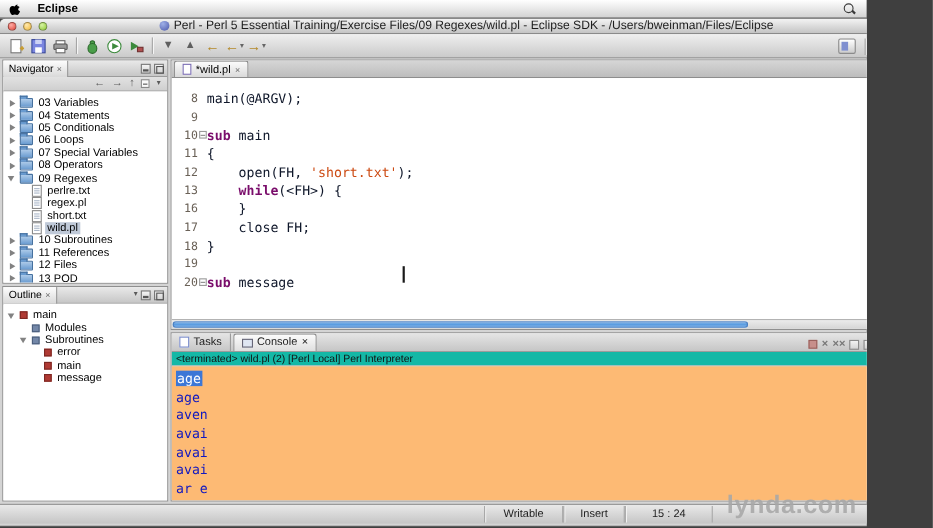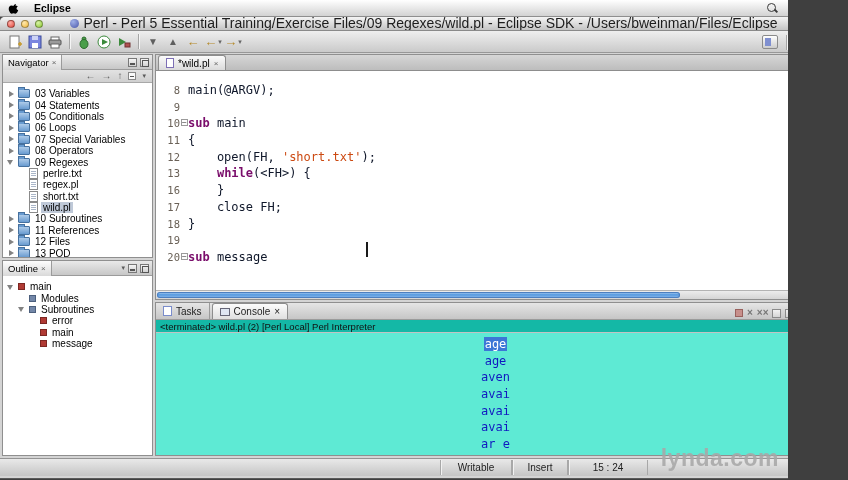--- a/index.html
+++ b/index.html
@@ -16,21 +16,21 @@
   .spotlight::before{content:"";position:absolute;left:1px;top:1px;width:7px;height:7px;border:1.6px solid #3a3a3a;border-radius:50%;}
   .spotlight::after{content:"";position:absolute;left:8px;top:8px;width:4px;height:1.8px;background:#3a3a3a;transform:rotate(45deg);}
 
   
   .window{position:absolute;top:17px;left:0;width:848px;height:461px;background:#d4d4d4;border-radius:5px 5px 0 0;box-shadow:0 0 0 1px #5a5a5a;}
   .titlebar{height:14px;background:linear-gradient(#f4f4f4,#c4c4c4);border-bottom:1px solid #8a8a8a;border-radius:5px 5px 0 0;position:relative;}
   .tl{position:absolute;top:3px;width:8px;height:8px;border-radius:50%;border:0.5px solid rgba(0,0,0,.35);}
   .tl.red{left:7px;background:radial-gradient(circle at 35% 30%,#ffada5,#e0473c);}
   .tl.yellow{left:21px;background:radial-gradient(circle at 35% 30%,#ffe9b0,#f2ba3a);}
   .tl.green{left:35px;background:radial-gradient(circle at 35% 30%,#d8f3a6,#8fcb34);}
-  .title{display:flex;justify-content:center;align-items:center;gap:4px;font-size:14px;line-height:13px;color:#1d1d1d;white-space:nowrap;overflow:hidden;}
+  .title{display:flex;justify-content:center;align-items:center;gap:4px;font-size:11px;line-height:13px;color:#1d1d1d;white-space:nowrap;overflow:hidden;}
   .winicon{width:9px;height:9px;border-radius:50%;background:radial-gradient(circle at 35% 30%,#9fb0e8,#4a56a8);flex:0 0 auto;}
 
   
   .toolbar{height:22px;background:linear-gradient(#efefef,#cacaca);border-bottom:1px solid #979797;display:flex;align-items:center;padding:0 5px;position:relative;}
   .tbico{width:20px;height:19px;display:flex;align-items:center;justify-content:center;position:relative;}
   .tsep{width:1px;height:15px;background:#a5a5a5;box-shadow:1px 0 0 #f5f5f5;margin:0 4px;}
   .goldarrow{color:#b58a2a;font-size:13px;font-weight:bold;line-height:19px;}
   .smalltri{color:#666;font-size:7px;margin-left:1px;}
   .grayarrow{color:#5f5f5f;font-size:10px;font-weight:bold;}
   .perspwrap{position:absolute;right:5px;top:2px;display:flex;align-items:center;gap:4px;height:18px;}
@@ -112,21 +112,21 @@
   .contabrow{height:17px;background:linear-gradient(#e5e5e5,#c6c6c6);border-bottom:1px solid #9b9b9b;display:flex;align-items:flex-end;}
   .contab{height:16px;display:flex;align-items:center;gap:4px;padding:0 7px;font-size:10px;border-right:1px solid #9b9b9b;color:#222;}
   .contab.active{background:linear-gradient(#fcfcfc,#dfdfdf);border:1px solid #8d8d8d;border-bottom:none;border-radius:3px 3px 0 0;margin-left:2px;height:16px;}
   .tasksicon{width:9px;height:10px;background:#fff;border:1px solid #7a8ccb;}
   .consicon{width:10px;height:8px;background:#dfe6f2;border:1px solid #667;}
   .chicons{margin-left:auto;display:flex;align-items:center;gap:4px;padding-right:4px;}
   .stopico{width:8px;height:8px;background:#c78f8b;border:1px solid #99615d;}
   .chx{color:#777;font-size:10px;font-weight:bold;line-height:12px;}
   .chbox{width:9px;height:9px;border:1px solid #8a8a8a;background:linear-gradient(#f2f2f2,#d5d5d5);}
   .constatus{height:13px;background:#14b8a6;border-bottom:1px solid #c2c2c2;font-size:9.5px;line-height:13px;padding-left:4px;color:#111;white-space:nowrap;}
-  .conout{position:absolute;left:0;right:14px;top:30px;bottom:0;background:#5eead4;padding:3px 0 0 4px;font-family:"DejaVu Sans Mono",monospace;font-size:12px;line-height:16.7px;color:#1118c0;overflow:hidden;text-align:center;}
+  .conout{position:absolute;left:0;right:14px;top:30px;bottom:0;background:#fdba74;padding:3px 0 0 4px;font-family:"DejaVu Sans Mono",monospace;font-size:12px;line-height:16.7px;color:#1118c0;overflow:hidden;}
   .conline{height:16.7px;white-space:pre;}
   .consel{background:#3c77d6;color:#fff;padding:0 1px;}
 
   
   .statusbar{position:absolute;left:0;right:0;bottom:2px;height:18px;background:linear-gradient(#e9e9e9,#c5c5c5);border-top:1px solid #949494;}
   .sbcell{position:absolute;top:1px;bottom:1px;display:flex;align-items:center;justify-content:center;font-size:10px;color:#222;border-left:1px solid #a8a8a8;border-right:1px solid #a8a8a8;box-shadow:inset 1px 0 0 #f2f2f2;}
 
   
   .watermark{position:absolute;right:9px;bottom:8px;font-size:23px;font-weight:bold;letter-spacing:0.5px;color:#a8a8a8;opacity:.88;z-index:50;font-family:"Liberation Sans",sans-serif;}
 </style>

